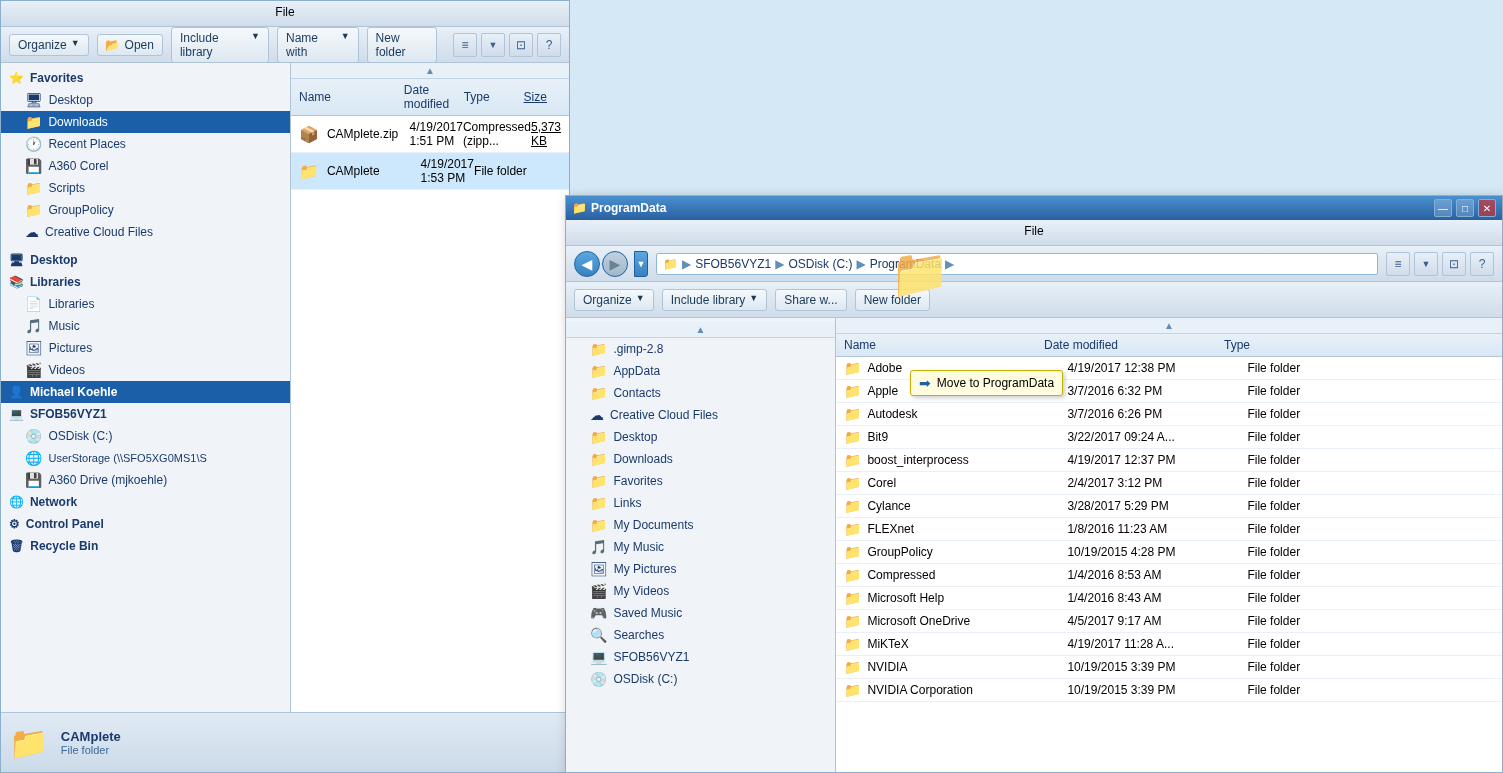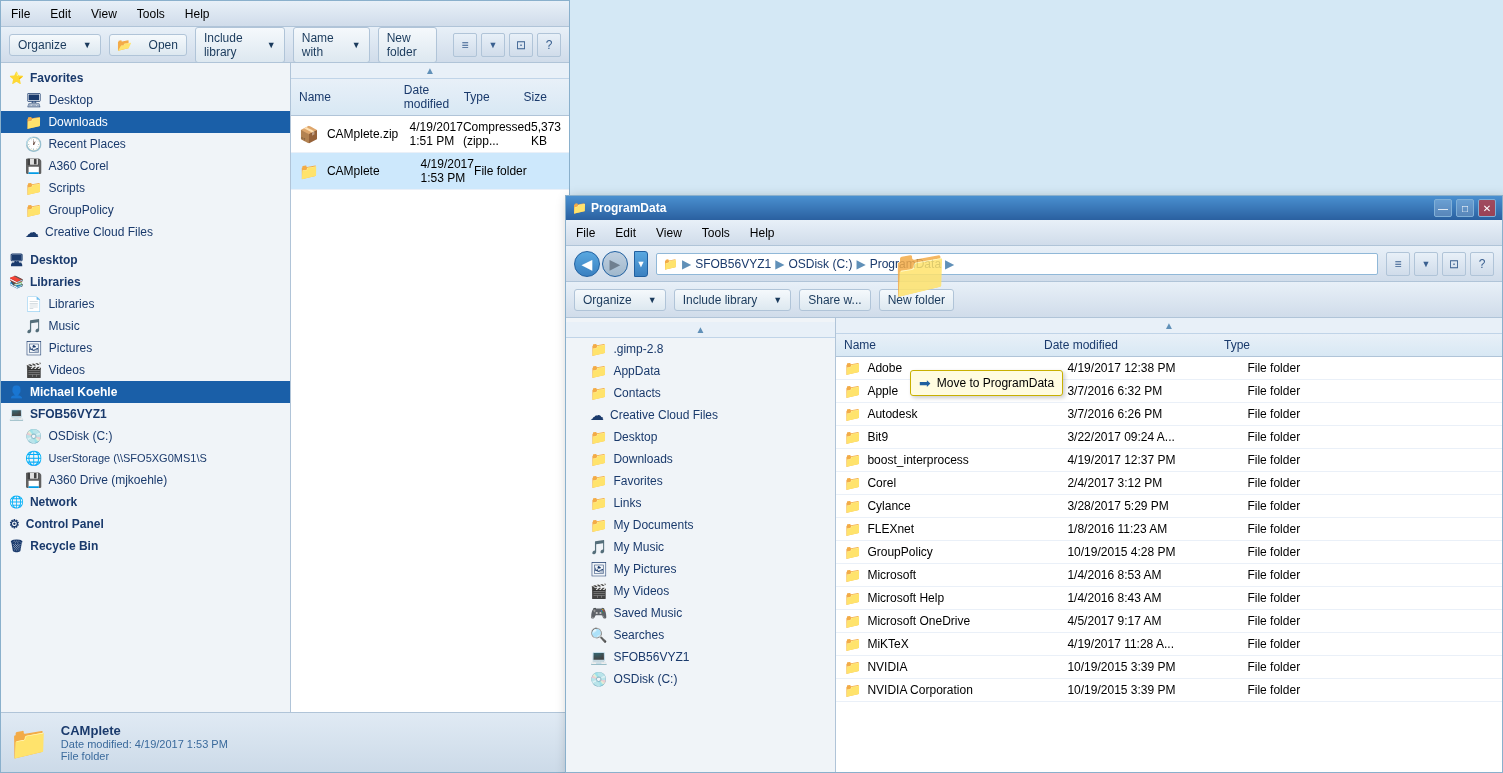--- a/index.html
+++ b/index.html
@@ -19,42 +19,42 @@
 
     
     .menu-bar {
       display: flex;
       align-items: center;
       padding: 2px 6px;
       background: linear-gradient(to bottom, #e8f0f8, #d0dcea);
       border-bottom: 1px solid #b0c4d8;
       gap: 12px;
       height: 26px;
+      flex-direction: column;
     }
     .menu-item {
       font-size: 12px;
       color: #000;
       cursor: pointer;
       padding: 2px 4px;
     }
 
     
     .toolbar {
       display: flex;
       align-items: center;
       padding: 4px 8px;
       background: linear-gradient(to bottom, #e8f0f8, #d0dcea);
       border-bottom: 1px solid #b0c4d8;
       gap: 8px;
       height: 36px;
     }
     .toolbar-btn {
       display: flex;
-      align-items: center;
-      gap: 16px;
+      gap: 4px;
       padding: 3px 8px;
       background: linear-gradient(to bottom, #f5f9fc, #dde8f0);
       border: 1px solid #b0c4d8;
       border-radius: 3px;
       cursor: pointer;
       font-size: 12px;
       color: #1a3a5c;
     }
 
     
@@ -107,21 +107,21 @@
       align-items: center;
       padding: 4px 8px;
       background: linear-gradient(to bottom, #e8f0f8, #d8e8f4);
       border-bottom: 1px solid #b0c4d8;
       font-size: 12px;
       color: #1a3a6c;
     }
     .col-name { width: 280px; }
     .col-date { width: 160px; }
     .col-type { width: 160px; }
-    .col-size { width: 100px; }
+    .col-size { width: 100px; text-decoration: underline; }
     .file-row {
       display: flex;
       align-items: center;
       padding: 4px 8px;
       border-bottom: 1px solid #eaf0f8;
       cursor: pointer;
       font-size: 12px;
     }
     .file-row .file-icon { margin-right: 8px; font-size: 16px; }
 
@@ -483,24 +483,20 @@
           <span class="col-size"></span>
         </div>
       </div>
     </div>
   </div>
 
   <div class="status-bar">
     <span class="status-icon">📁</span>
     <div class="status-text">
       <div class="status-name">CAMplete</div>
-      <div class="status-date">
-        <span>Date modified:</span>
-        <span>4/19/2017 1:53 PM</span>
-      </div>
       <div class="status-type">File folder</div>
     </div>
   </div>
 </div>
 
 <div class="second-window">
 
   <div class="window-title-bar">
     <span>📁</span>
     <span class="title-bar-text">ProgramData</span>
@@ -690,21 +686,21 @@
             <span class="s-col-type">File folder</span>
           </div>
           <div class="second-file-row">
             <span class="file-icon">📁</span>
             <span class="s-col-name">GroupPolicy</span>
             <span class="s-col-date">10/19/2015 4:28 PM</span>
             <span class="s-col-type">File folder</span>
           </div>
           <div class="second-file-row">
             <span class="file-icon">📁</span>
-            <span class="s-col-name">Microsoft</span>
+            <span class="s-col-name">Compressed</span>
             <span class="s-col-date">1/4/2016 8:53 AM</span>
             <span class="s-col-type">File folder</span>
           </div>
           <div class="second-file-row">
             <span class="file-icon">📁</span>
             <span class="s-col-name">Microsoft Help</span>
             <span class="s-col-date">1/4/2016 8:43 AM</span>
             <span class="s-col-type">File folder</span>
           </div>
           <div class="second-file-row">

